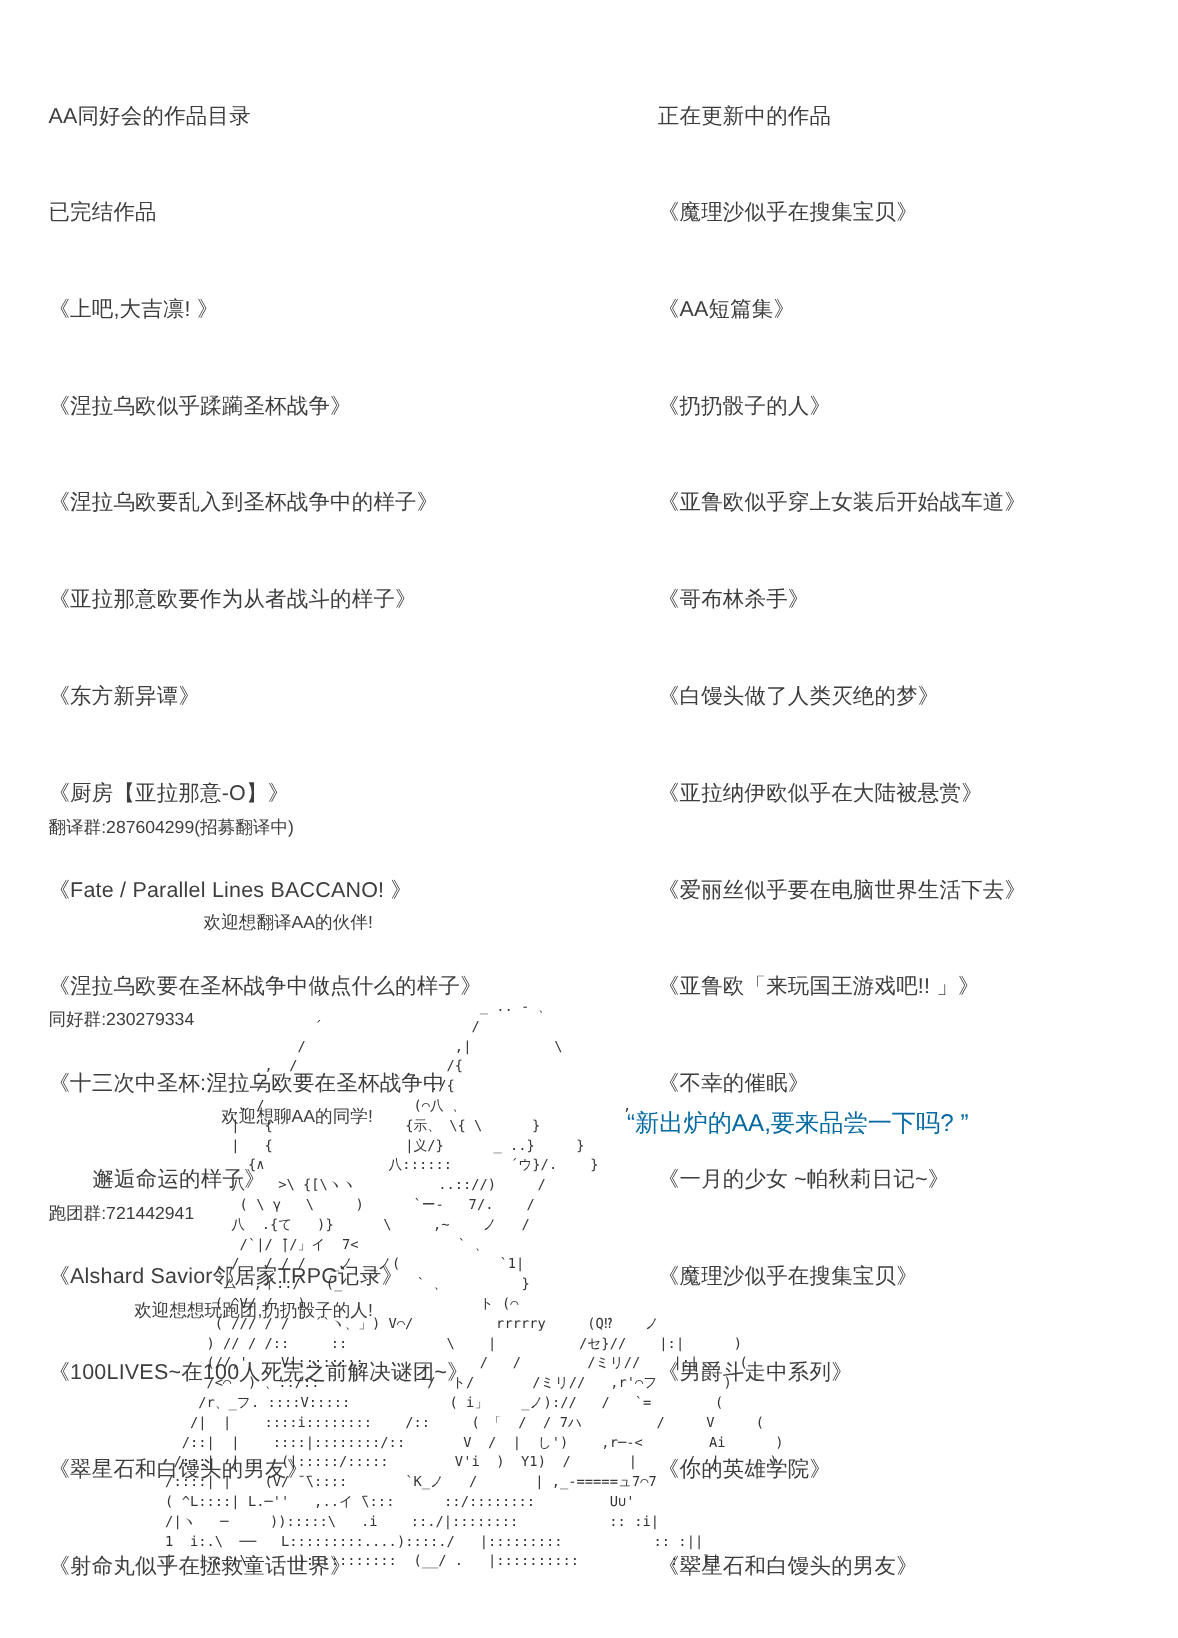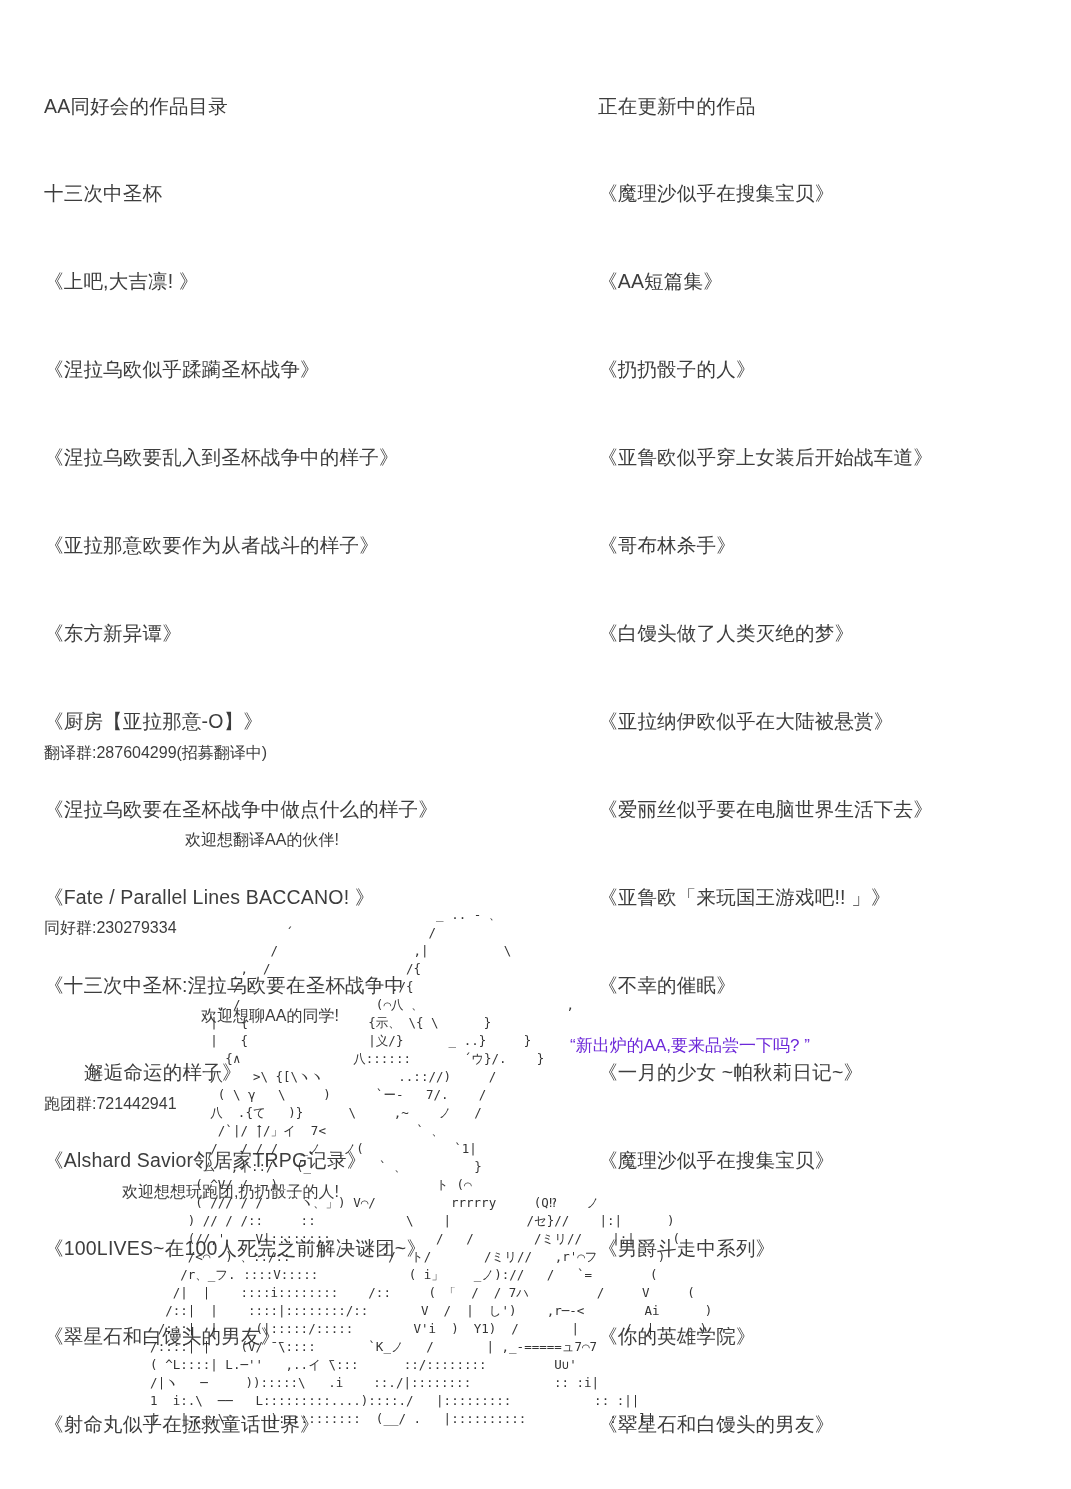--- a/index.html
+++ b/index.html
@@ -22,47 +22,47 @@
   #col-left{left:44px;top:33px;}
   #col-right{left:598px;top:33px;}
   .wrap-indent{padding-left:40px;}
   #groups{
     position:absolute;left:44px;top:679px;
     font-size:16px;line-height:29.3px;white-space:pre;
   }
   #groups .line{display:block;}
   .g-indent{padding-left:78px;text-align:right;}
   #aa-quote{
-    position:absolute;left:570px;top:1034px;
-    font-size:17px;white-space:pre;color:#6d28d9;
+    position:absolute;left:570px;top:1006px;
+    font-size:22px;white-space:pre;color:#0369a1;
   }
   #ascii-art{
     position:absolute;left:120px;top:906px;
     margin:0;
     font-family:"DejaVu Sans Mono",monospace;
     font-size:12.5px;line-height:18px;
     white-space:pre;color:#333333;
   }
 </style>
 </head>
 <body>
 
 <div id="screen">
 
   <div id="col-left" class="col">
     <span class="line">AA同好会的作品目录</span>
-    <span class="line">十三次中圣杯</span>
+    <span class="line">已完结作品</span>
     <span class="line">《上吧,大吉凛! 》</span>
     <span class="line">《涅拉乌欧似乎蹂躏圣杯战争》</span>
     <span class="line">《涅拉乌欧要乱入到圣杯战争中的样子》</span>
     <span class="line">《亚拉那意欧要作为从者战斗的样子》</span>
     <span class="line">《东方新异谭》</span>
     <span class="line">《厨房【亚拉那意-O】》</span>
+    <span class="line">《Fate / Parallel Lines BACCANO! 》</span>
     <span class="line">《涅拉乌欧要在圣杯战争中做点什么的样子》</span>
-    <span class="line">《Fate / Parallel Lines BACCANO! 》</span>
     <span class="line">《十三次中圣杯:涅拉乌欧要在圣杯战争中</span>
     <span class="line wrap-indent">邂逅命运的样子》</span>
     <span class="line">《Alshard Savior邻居家TRPG记录》</span>
     <span class="line">《100LIVES~在100人死完之前解决谜团~》</span>
     <span class="line">《翠星石和白馒头的男友》</span>
     <span class="line">《射命丸似乎在拯救童话世界》</span>
     
     
     
   </div>

